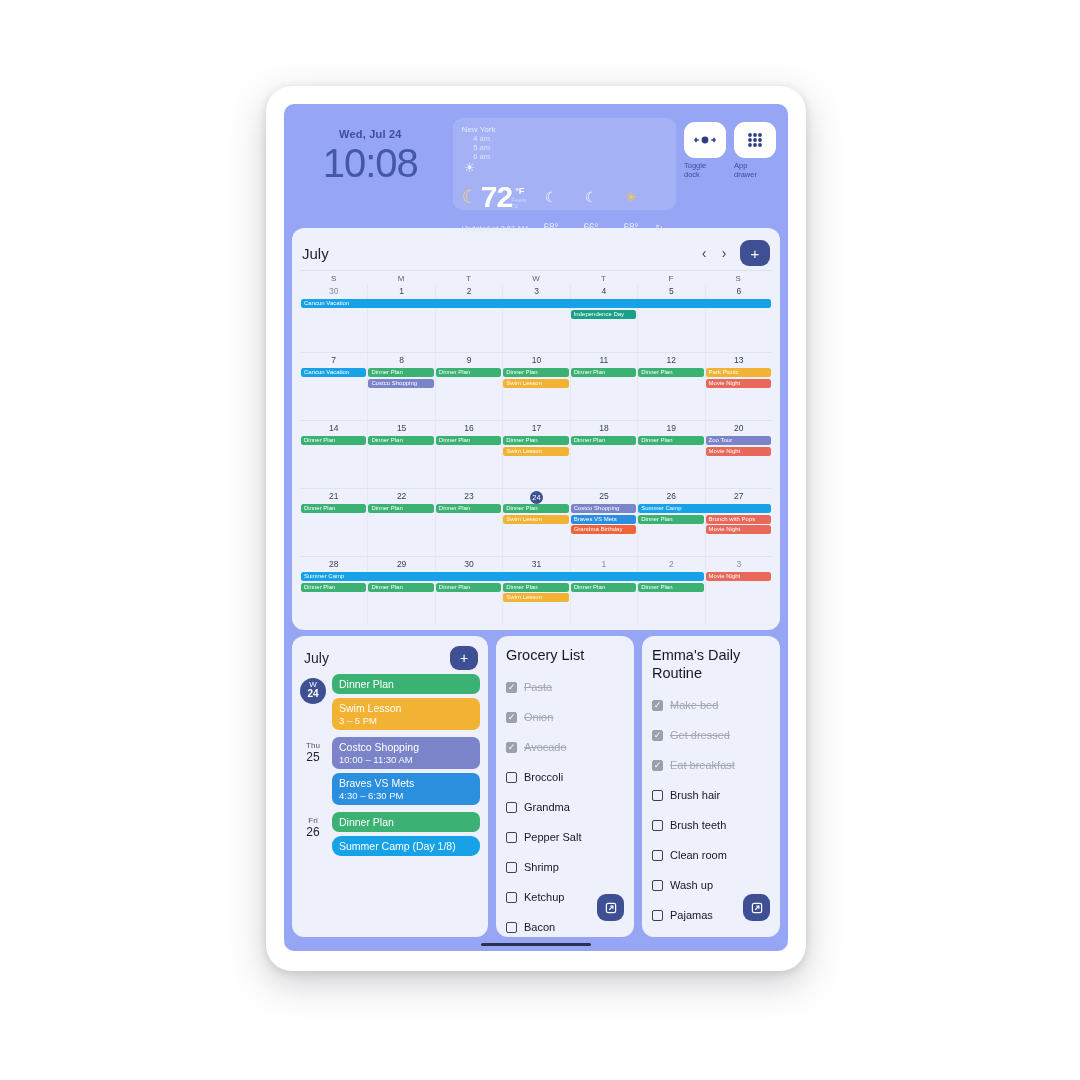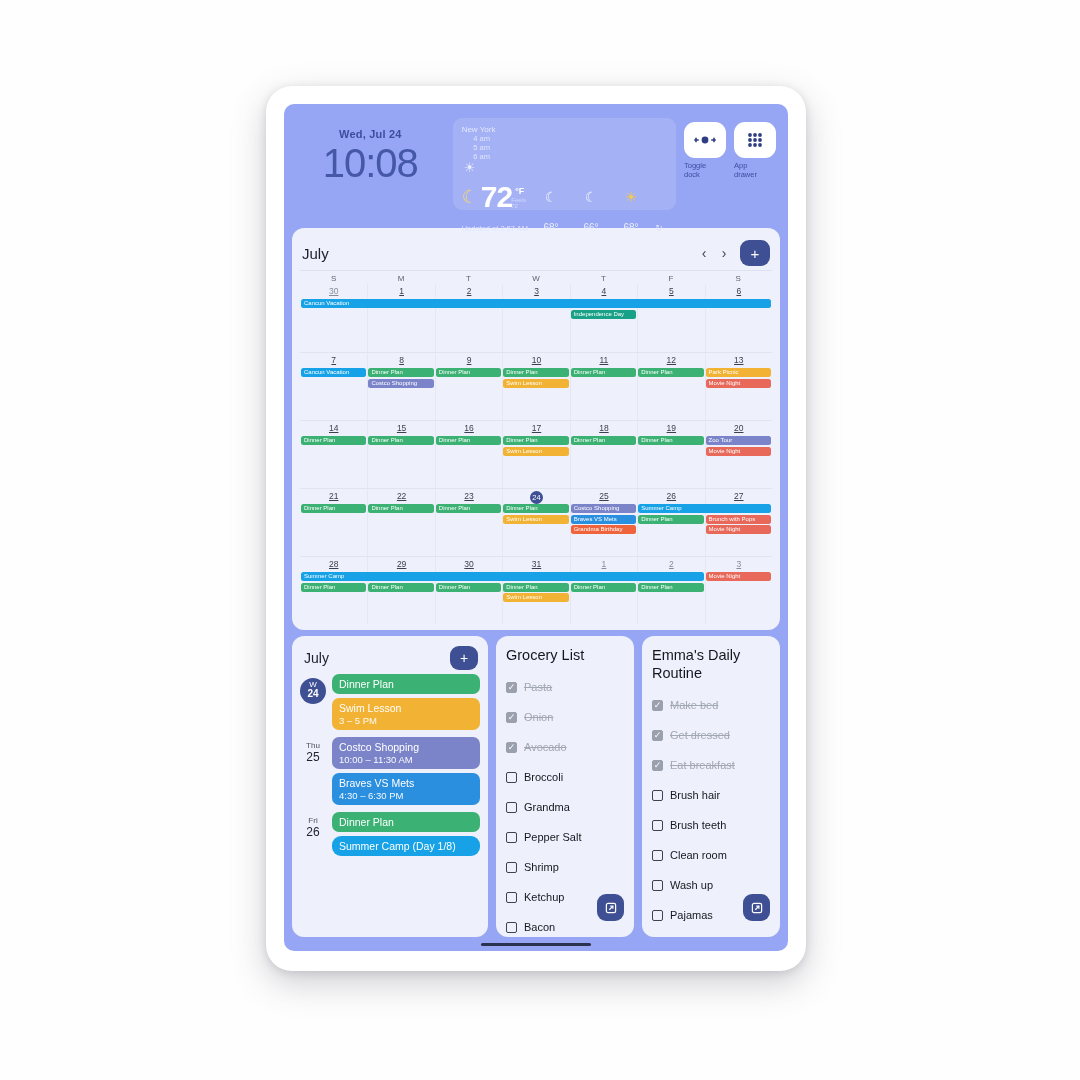--- a/index.html
+++ b/index.html
@@ -110,21 +110,21 @@
     position: relative;
     height: 68px;
     border-top: 1px solid #dfe4f1;
   }
   .week:first-child { border-top: none; }
   .daycols { position: absolute; inset: 0; display: grid; grid-template-columns: repeat(7, 1fr); }
   .daycol { border-left: 1px solid #e4e8f4; }
   .daycol:first-child { border-left: none; }
   .daynum {
     text-align: center; font-size: 8.5px; color: #3b4050;
-    padding-top: 2px; height: 14px; text-decoration: underline;
+    padding-top: 2px; height: 14px;
   }
   .daynum.today span {
     display: inline-block; width: 13px; height: 13px; line-height: 13px;
     background: #3f4f93; color: #fff; border-radius: 50%;
     font-size: 7.5px;
   }
   .daynum.muted { color: #868c9d; }
 
   .evlayer { position: absolute; left: 0; right: 0; top: 15px; bottom: 0; }
   .ev {

